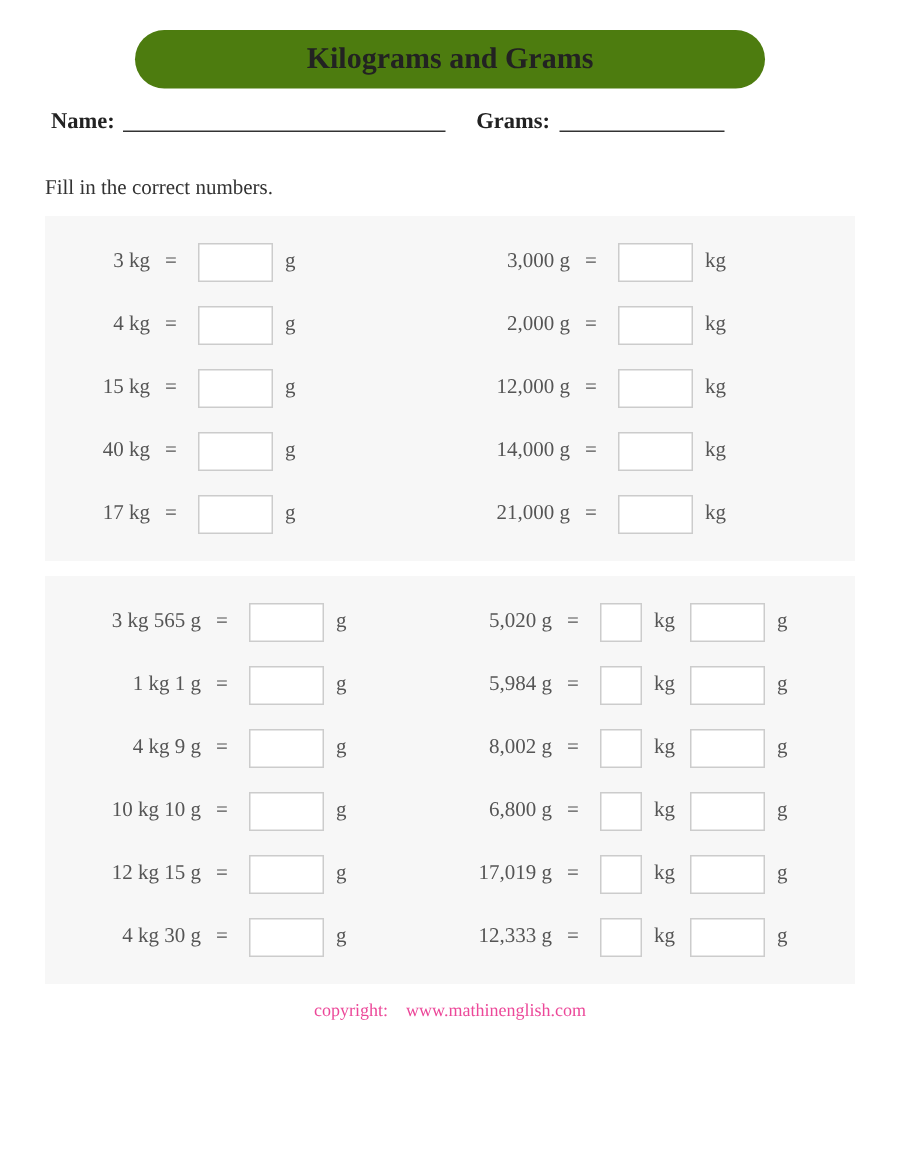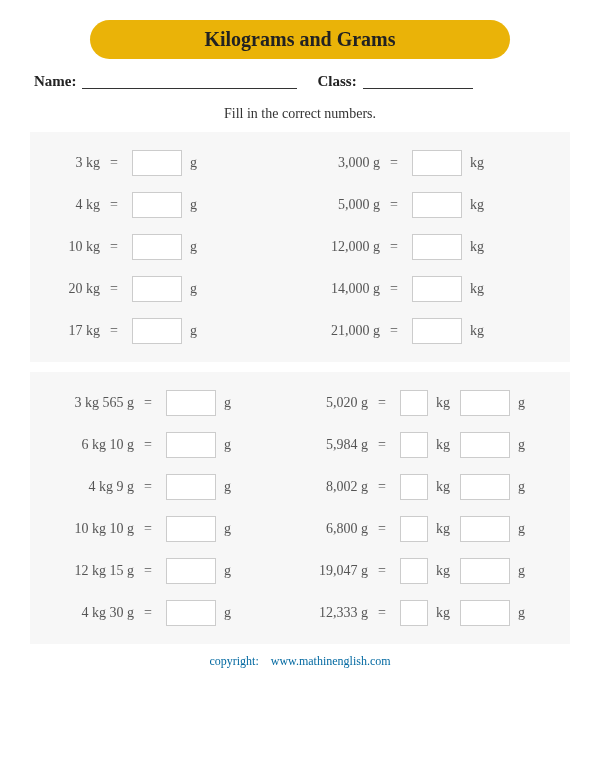--- a/index.html
+++ b/index.html
@@ -5,51 +5,51 @@
   * { box-sizing: border-box; margin: 0; padding: 0; }
   body {
     width: 600px;
     height: 780px;
     background: #fff;
     font-family: "Times New Roman", serif;
     color: #333;
     padding: 20px 30px 10px 30px;
   }
   .title-pill {
-    background: #eab308;
+    background: #4d7c0f;
     border-radius: 22px;
     padding: 8px 40px;
     margin: 0 auto 14px auto;
     width: 420px;
     text-align: center;
   }
   .title-pill span {
     font-size: 20px;
     font-weight: bold;
     color: #222;
   }
   .meta-row {
     display: flex;
-    align-items: center;
+    align-items: flex-start;
     gap: 6px;
     font-size: 15px;
     color: #222;
-    margin-bottom: 16px;
+    margin-bottom: 28px;
     padding: 0 4px;
   }
   .meta-row .label { font-weight: bold; }
   .meta-row .line {
     flex: none;
     border-bottom: 1.5px solid #333;
     height: 1em;
   }
   .line-name { width: 215px; }
   .line-class { width: 110px; }
   .instructions {
-    text-align: center;
+    text-align: left;
     font-size: 14px;
     color: #333;
     margin-bottom: 10px;
   }
   .section {
     background: #f7f7f7;
     padding: 10px 12px 10px 12px;
     margin-bottom: 10px;
   }
   .row {
@@ -87,36 +87,36 @@
     margin-left: 4px;
     margin-right: 6px;
   }
   .s1 .lhs { width: 58px; }
   .s1 .col2 .lhs { width: 80px; }
   .s2 .lhs { width: 92px; }
   .s2 .col2 .lhs { width: 68px; }
   .footer {
     text-align: center;
     font-size: 12px;
-    color: #0369a1;
+    color: #ec4899;
     margin-top: 10px;
   }
 </style>
 </head>
 <body>
 
 <div class="title-pill">
   <span>Kilograms and Grams</span>
 </div>
 
 <div class="meta-row">
   <span class="label">Name:</span>
   <span class="line line-name"></span>
   <span style="width:8px"></span>
-  <span class="label">Class:</span>
+  <span class="label">Grams:</span>
   <span class="line line-class"></span>
 </div>
 
 <div class="instructions">Fill in the correct numbers.</div>
 
 <div class="section s1" id="section1">
     <div class="row">
       <div class="col">
         <span class="lhs">3 kg</span>
         <span class="eq">=</span>
@@ -131,43 +131,43 @@
       </div>
     </div>
     <div class="row">
       <div class="col">
         <span class="lhs">4 kg</span>
         <span class="eq">=</span>
         <span class="blank blank-wide"></span>
         <span class="unit">g</span>
       </div>
       <div class="col col2">
-        <span class="lhs">5,000 g</span>
-        <span class="eq">=</span>
-        <span class="blank blank-wide"></span>
-        <span class="unit">kg</span>
-      </div>
-    </div>
-    <div class="row">
-      <div class="col">
-        <span class="lhs">10 kg</span>
+        <span class="lhs">2,000 g</span>
+        <span class="eq">=</span>
+        <span class="blank blank-wide"></span>
+        <span class="unit">kg</span>
+      </div>
+    </div>
+    <div class="row">
+      <div class="col">
+        <span class="lhs">15 kg</span>
         <span class="eq">=</span>
         <span class="blank blank-wide"></span>
         <span class="unit">g</span>
       </div>
       <div class="col col2">
         <span class="lhs">12,000 g</span>
         <span class="eq">=</span>
         <span class="blank blank-wide"></span>
         <span class="unit">kg</span>
       </div>
     </div>
     <div class="row">
       <div class="col">
-        <span class="lhs">20 kg</span>
+        <span class="lhs">40 kg</span>
         <span class="eq">=</span>
         <span class="blank blank-wide"></span>
         <span class="unit">g</span>
       </div>
       <div class="col col2">
         <span class="lhs">14,000 g</span>
         <span class="eq">=</span>
         <span class="blank blank-wide"></span>
         <span class="unit">kg</span>
       </div>
@@ -200,21 +200,21 @@
         <span class="lhs">5,020 g</span>
         <span class="eq">=</span>
         <span class="blank blank-narrow"></span>
         <span class="unit">kg</span>
         <span class="blank blank-wide"></span>
         <span class="unit">g</span>
       </div>
     </div>
     <div class="row">
       <div class="col">
-        <span class="lhs">6 kg   10 g</span>
+        <span class="lhs">1 kg   1 g</span>
         <span class="eq">=</span>
         <span class="blank blank-wide"></span>
         <span class="unit">g</span>
       </div>
       <div class="col col2">
         <span class="lhs">5,984 g</span>
         <span class="eq">=</span>
         <span class="blank blank-narrow"></span>
         <span class="unit">kg</span>
         <span class="blank blank-wide"></span>
@@ -254,21 +254,21 @@
       </div>
     </div>
     <div class="row">
       <div class="col">
         <span class="lhs">12 kg   15 g</span>
         <span class="eq">=</span>
         <span class="blank blank-wide"></span>
         <span class="unit">g</span>
       </div>
       <div class="col col2">
-        <span class="lhs">19,047 g</span>
+        <span class="lhs">17,019 g</span>
         <span class="eq">=</span>
         <span class="blank blank-narrow"></span>
         <span class="unit">kg</span>
         <span class="blank blank-wide"></span>
         <span class="unit">g</span>
       </div>
     </div>
     <div class="row">
       <div class="col">
         <span class="lhs">4 kg   30 g</span>

